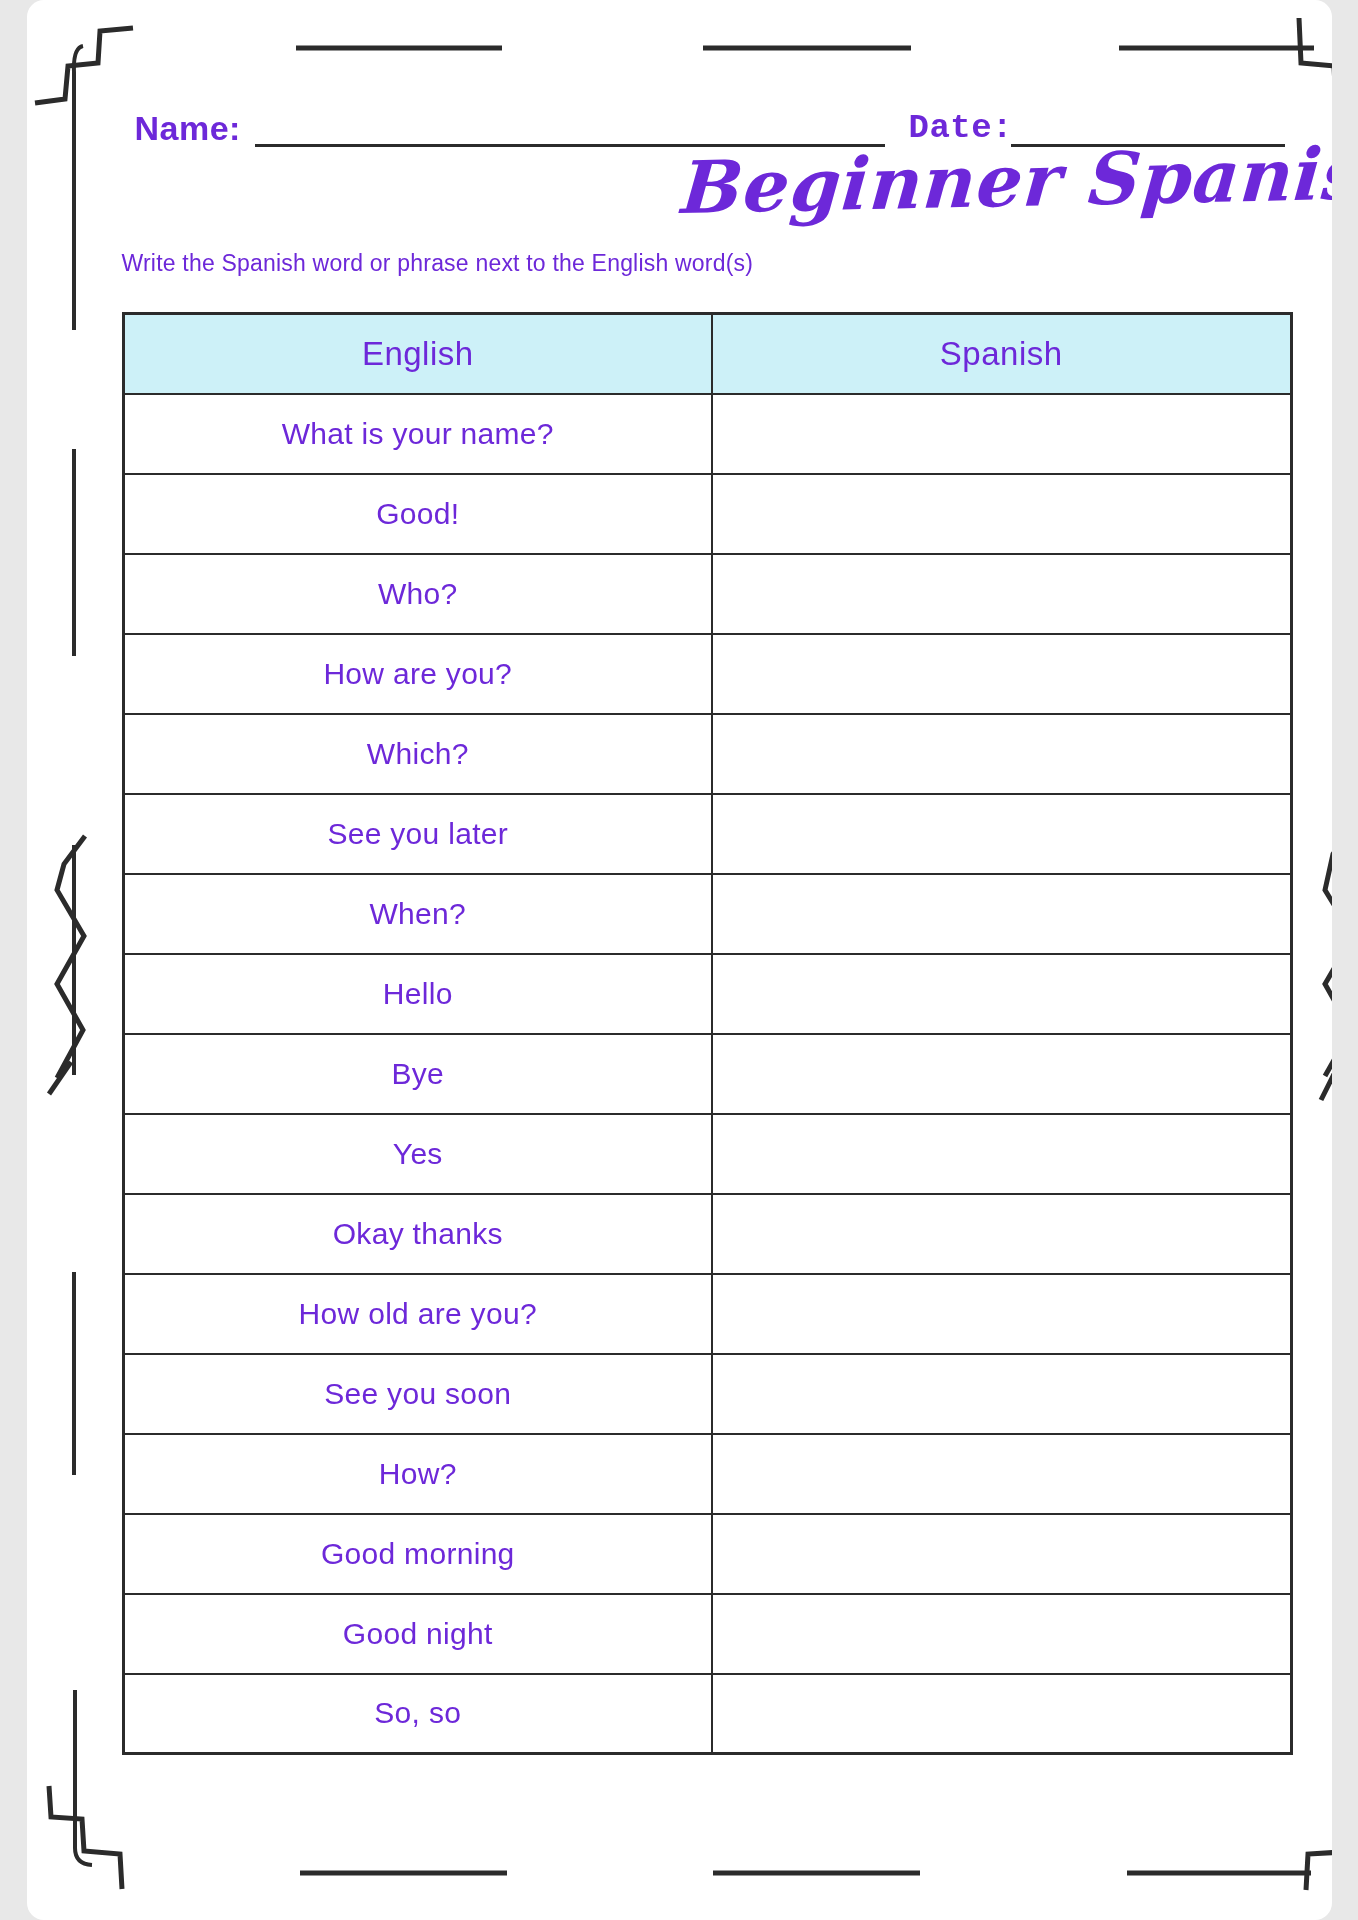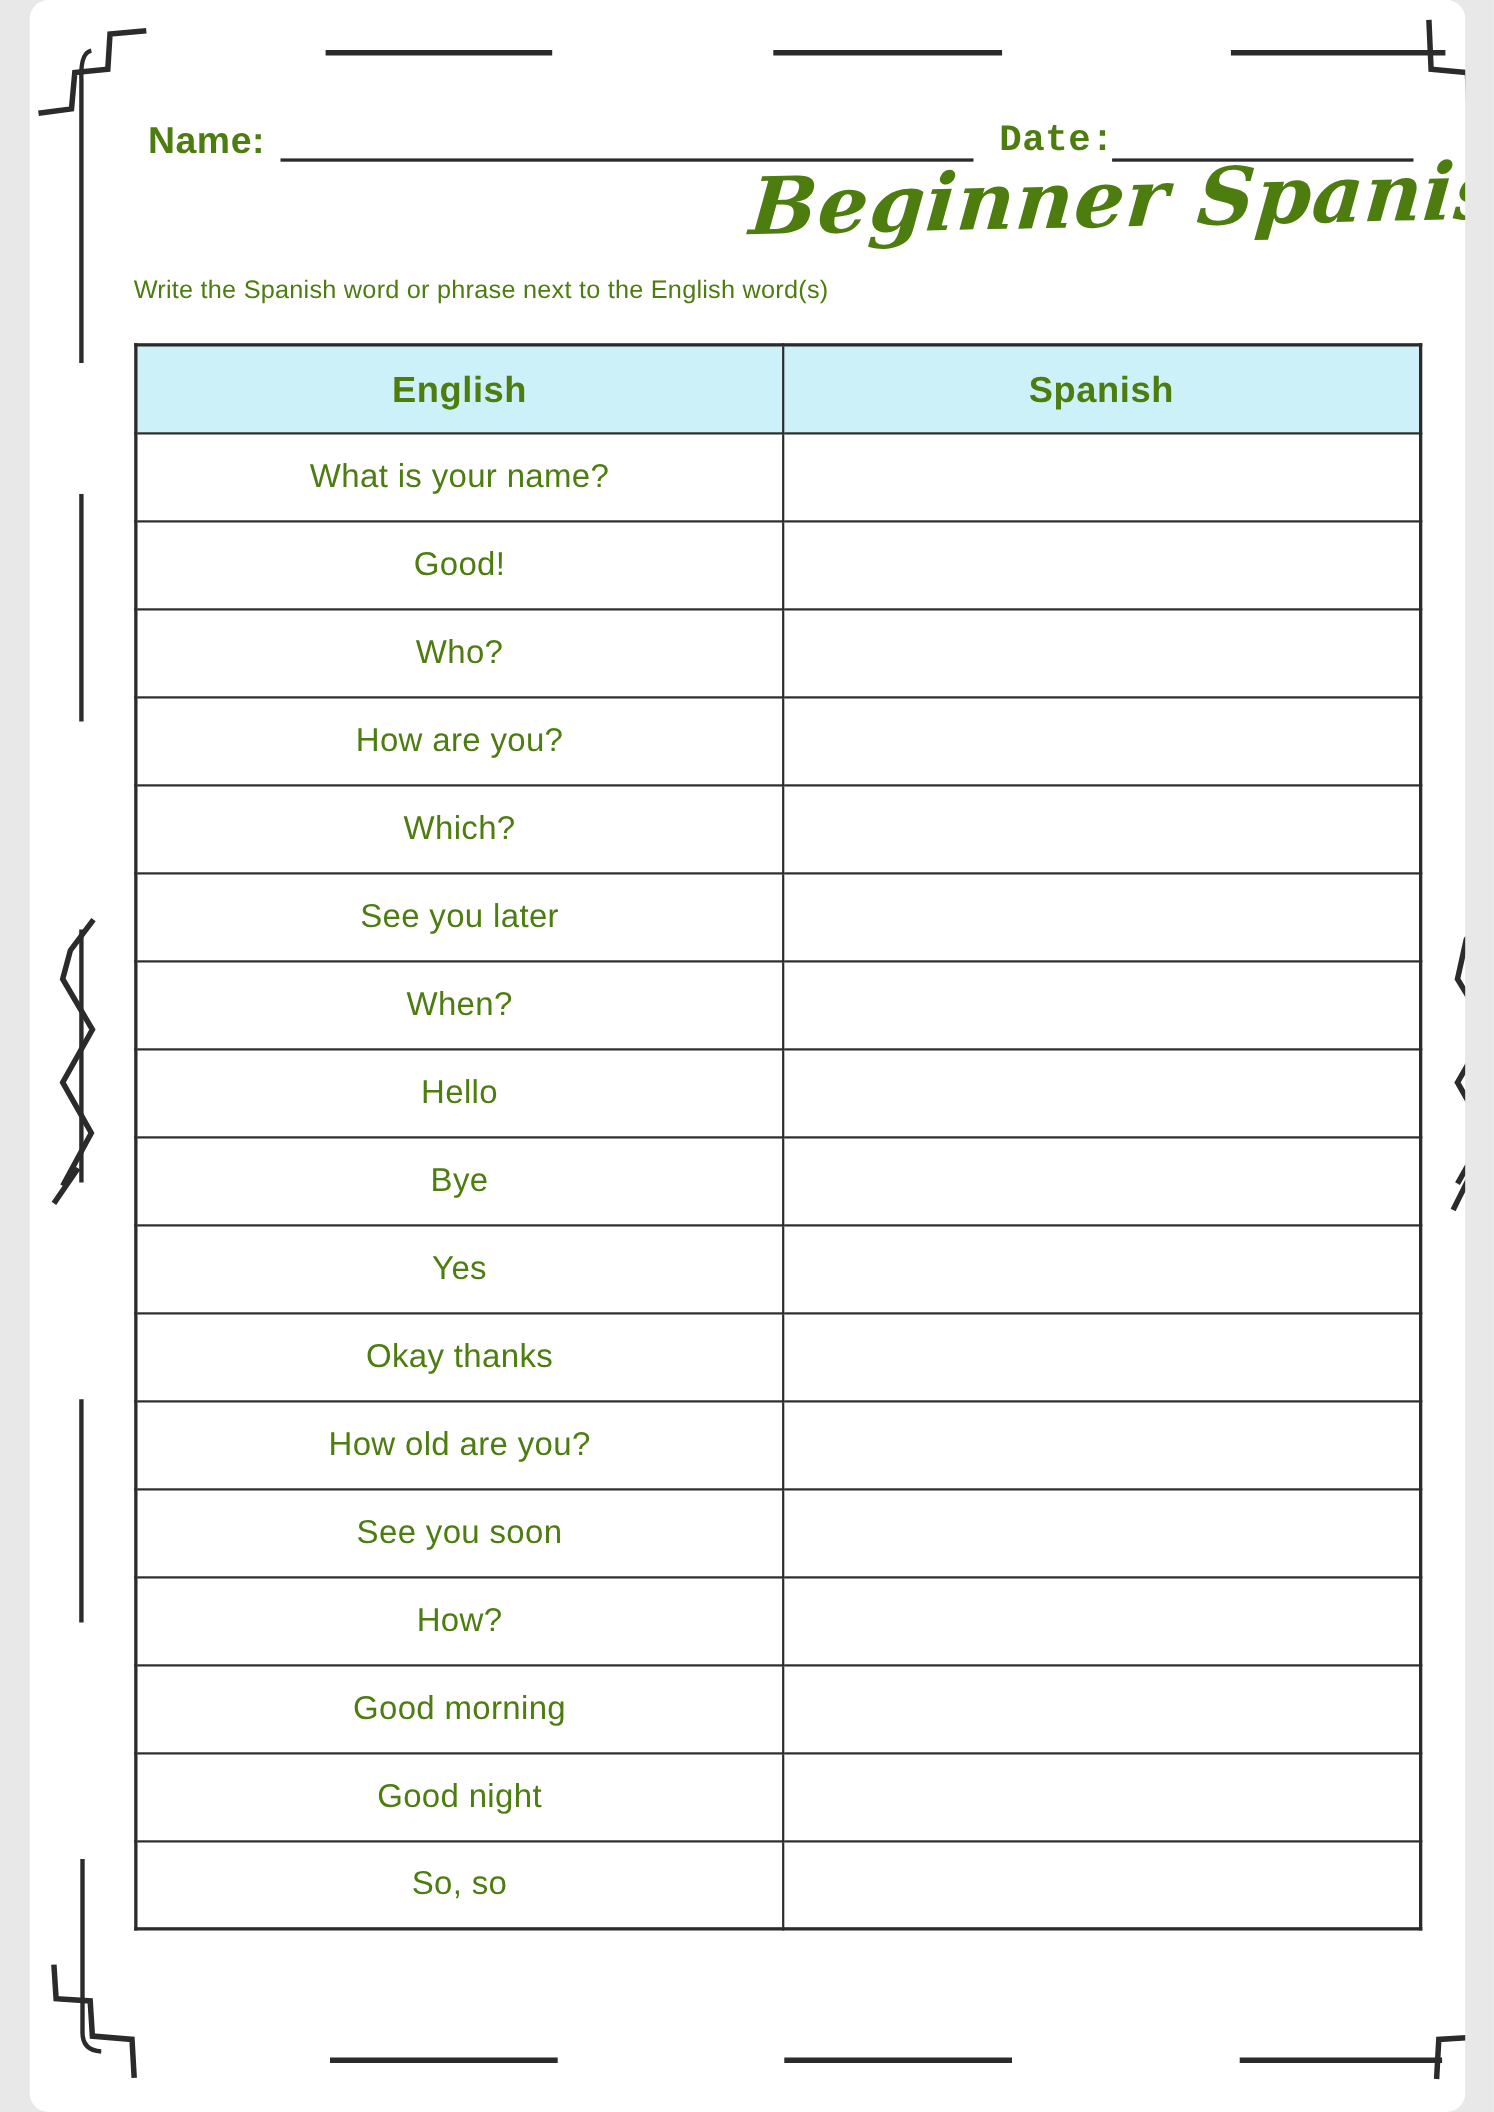--- a/index.html
+++ b/index.html
@@ -1,18 +1,18 @@
 <!DOCTYPE html>
 <html><head>
 <meta charset="utf-8">
 <style>
   html,body{margin:0;padding:0;background:#e8e8e8;}
   #page{
     position:relative;width:1305px;height:1920px;background:#ffffff;
-    font-family:"Liberation Sans","DejaVu Sans",sans-serif;color:#4d7c0f;
+    font-family:"Liberation Sans","DejaVu Sans",sans-serif;color:#6d28d9;
     overflow:hidden;margin:0 auto;border-radius:17px;
   }
   .deco{position:absolute;left:0;top:0;width:1358px;height:1920px;pointer-events:none;}
   .deco path,.deco line,.deco polyline{stroke:#2b2b2b;fill:none;}
 
   .field-label{position:absolute;font-size:34px;font-weight:600;letter-spacing:.5px;}
   .field-line{position:absolute;border-top:3px solid #2b2b2b;height:0;}
 
   #title{
     position:absolute;top:146px;right:90px;width:560px;text-align:right;
@@ -28,21 +28,21 @@
   table#vocab{
     position:absolute;left:95px;top:312px;width:1168px;
     border-collapse:collapse;table-layout:fixed;
   }
   table#vocab th,table#vocab td{
     border:2px solid #2b2b2b;height:80px;padding:0;text-align:center;vertical-align:middle;
     box-sizing:border-box;
   }
   table#vocab{border:3px solid #2b2b2b;}
   table#vocab th{
-    background:#cdf1f8;font-size:33px;font-weight:700;letter-spacing:.5px;
+    background:#cdf1f8;font-size:33px;font-weight:400;letter-spacing:.5px;
   }
   table#vocab td.english{font-size:30px;font-weight:500;letter-spacing:.3px;}
   table#vocab td.spanish{background:#ffffff;}
   col.c-en{width:589px;} col.c-es{width:579px;}
 </style>
 </head>
 <body>
 
 <div id="page">
 

